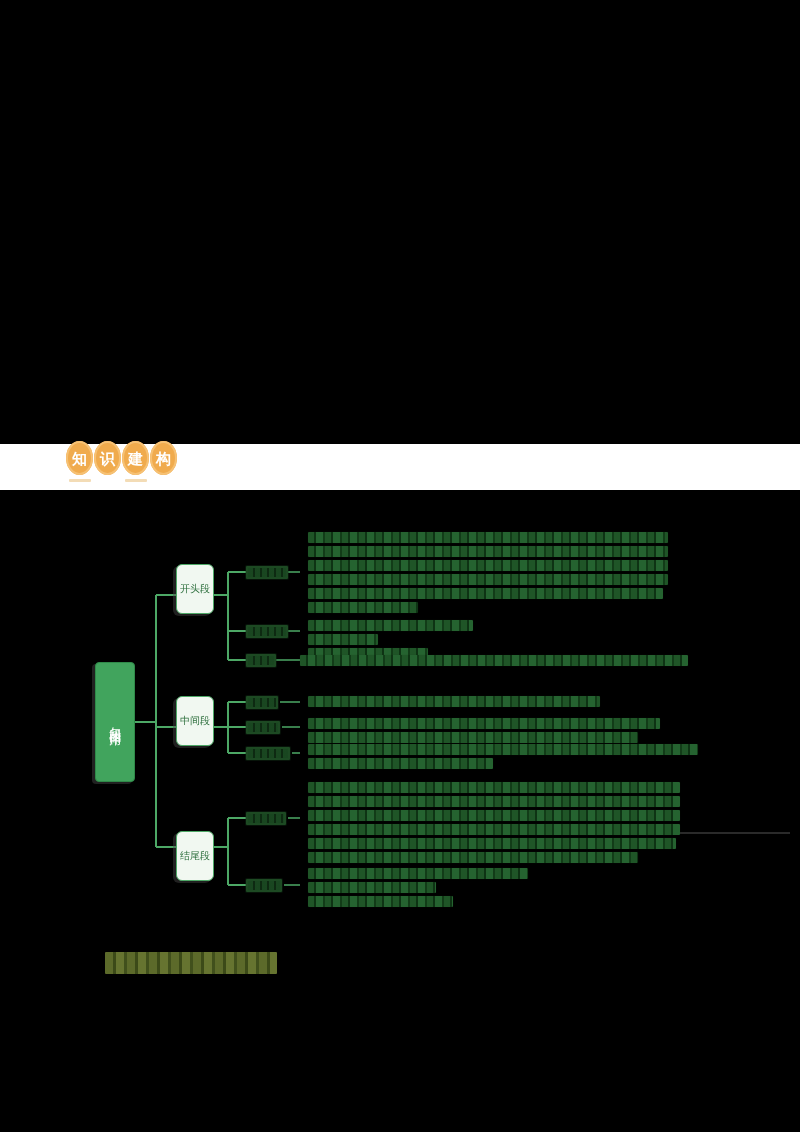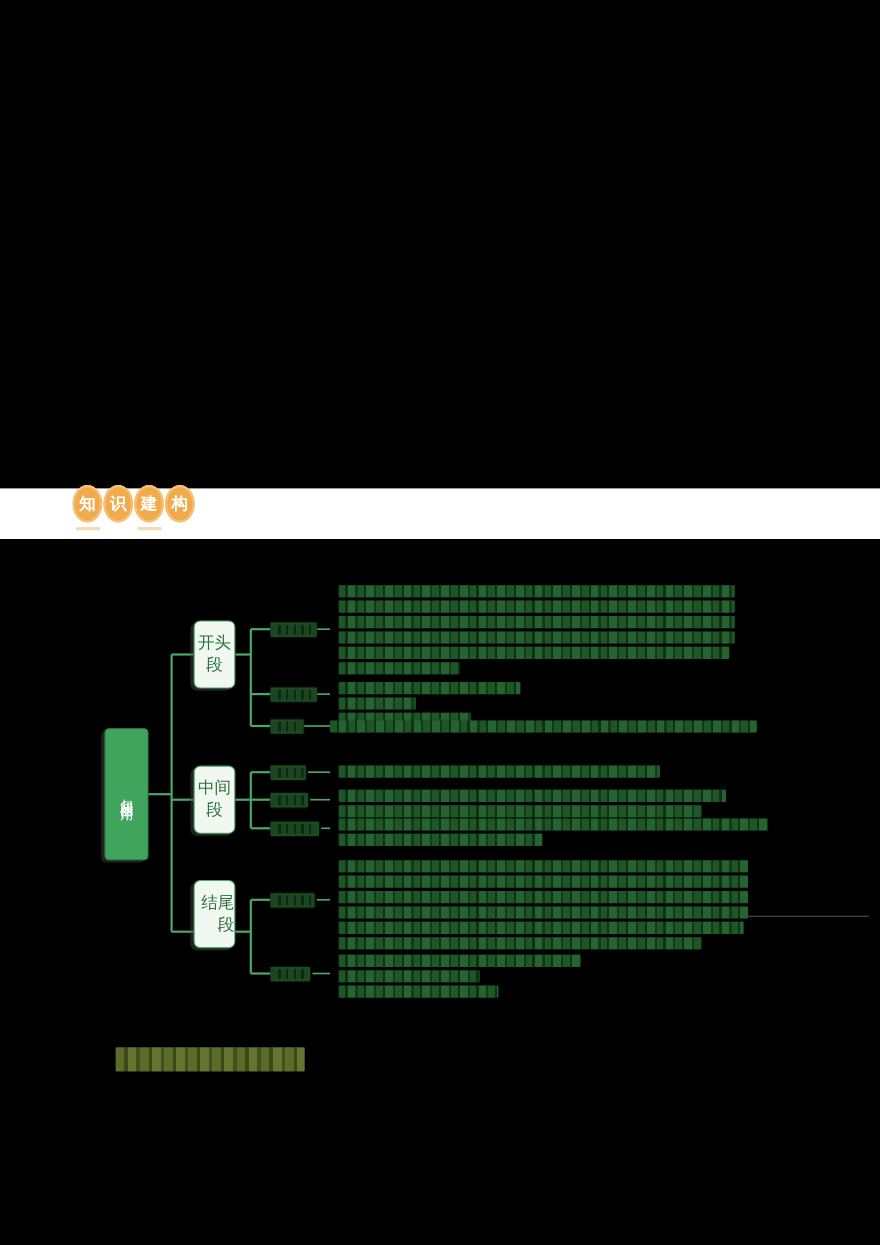--- a/index.html
+++ b/index.html
@@ -41,30 +41,30 @@
   .node{position:absolute;box-sizing:border-box;}
   .node-root{
     left:95px;top:162px;width:40px;height:120px;
     background:#41a45d;border:1px solid #2f8a49;border-radius:4px;
     color:#ffffff;font-size:12px;line-height:1.55;
     display:flex;align-items:center;justify-content:center;
     writing-mode:vertical-rl;letter-spacing:2px;
     box-shadow:-3px 2px 0 rgba(60,60,60,.55);
   }
   .node-branch{
-    width:38px;height:62px;
+    width:38px;height:50px;
     background:#f1f8f1;border:1px solid #4da866;border-radius:6px;
-    color:#2c6e3c;font-size:15px;line-height:1.35;
+    color:#2c6e3c;font-size:10px;line-height:1.35;
     display:flex;align-items:center;justify-content:center;
     text-align:center;
     box-shadow:-3px 2px 0 rgba(70,70,70,.45);
   }
   .b1{left:176px;top:64px;}
   .b2{left:176px;top:196px;}
-  .b3{left:176px;top:300px;text-align:right;}
+  .b3{left:176px;top:331px;text-align:right;}
 
   
   .sublabel{
     position:absolute;height:13px;border-radius:1px;
     background:#1d4a23;
     box-shadow:0 0 0 1px rgba(20,55,26,.35);
   }
   .sublabel::after{
     content:"";position:absolute;left:2px;top:2px;right:2px;bottom:2px;
     background:repeating-linear-gradient(90deg,

